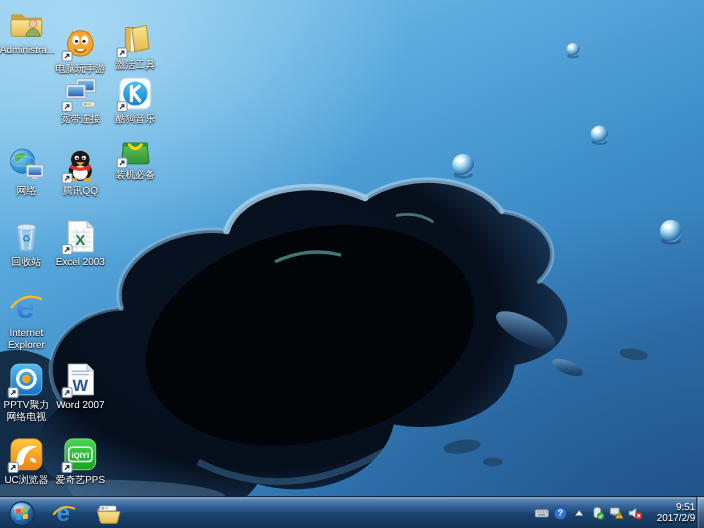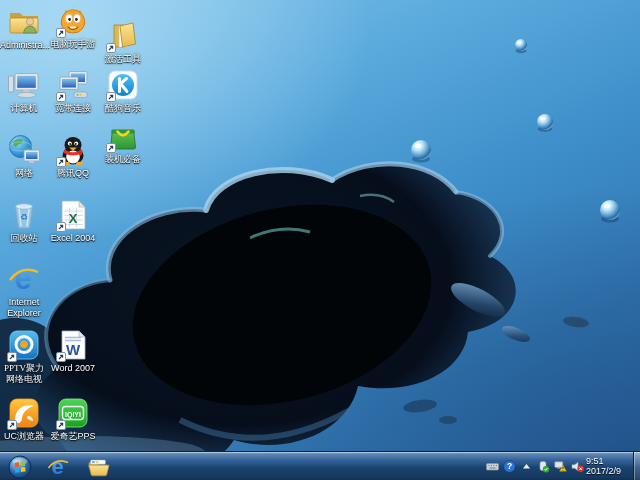--- a/index.html
+++ b/index.html
@@ -12,37 +12,37 @@
       radial-gradient(ellipse 560px 380px at 98% 96%, rgba(16,52,100,.38), rgba(16,52,100,0) 72%),
       linear-gradient(155deg,#87c8ec 0%,#5cabde 28%,#3e8fca 52%,#3174b0 76%,#2c63a0 100%);}
   #splash{position:absolute;left:0;top:0;}
   
   .cell{position:absolute;width:48px;text-align:center;cursor:default;}
   .ic{position:relative;width:34px;height:34px;margin:0 auto;}
   .ic svg{display:block;width:34px;height:34px;}
   .lbl{margin-top:1px;font-size:9px;line-height:11px;color:#fff;
     text-shadow:0 1px 1px #000,0 0 3px rgba(0,0,0,.9);}
   .nowrap{white-space:nowrap;}
-  .ba{word-break:break-all;font-family:Liberation Serif, serif;}
+  .ba{word-break:break-all;}
   .sc{position:absolute;left:0;bottom:0;width:10px;height:10px;background:#fff;
     border:1px solid #7d92a8;border-radius:2px;box-sizing:border-box;}
   .sc svg{display:block;width:8px;height:8px;}
   
   #taskbar{position:absolute;left:0;bottom:0;width:640px;height:29px;box-sizing:border-box;
     border-top:1px solid #0a2340;
     background:linear-gradient(#8fb3d4 0px,#5d88b2 2px,#35639a 8px,#24507f 13px,#1a4370 15px,#16395f 25px,#102c4e 29px);
     box-shadow:inset 0 1px 0 rgba(255,255,255,.35);}
   .tbbtn{position:absolute;top:1px;width:28px;height:27px;display:flex;align-items:center;justify-content:center;
     border-radius:3px;}
   .tbbtn svg{display:block;}
   #tray{position:absolute;right:56px;top:0;height:29px;display:flex;align-items:center;gap:3px;}
   .tico{width:14px;height:14px;display:flex;align-items:center;justify-content:center;}
   .tico svg{display:block;width:13px;height:13px;}
   #clock{position:absolute;right:8px;top:0;width:46px;height:29px;padding-top:4px;box-sizing:border-box;
-    text-align:left;color:#fff;font-size:9px;line-height:10px;text-shadow:0 1px 1px #000;}
+    text-align:right;color:#fff;font-size:9px;line-height:10px;text-shadow:0 1px 1px #000;}
   #showdesk{position:absolute;right:0;top:0;width:7px;height:29px;
     border-left:1px solid #0a2340;box-sizing:border-box;
     background:linear-gradient(rgba(255,255,255,.28),rgba(255,255,255,.08));
     box-shadow:inset 1px 0 0 rgba(255,255,255,.35);}
 </style>
 </head>
 <body>
 
 <svg width="0" height="0" style="position:absolute">
   <defs>
@@ -162,21 +162,21 @@
       <svg viewBox="0 0 34 34">
         <path d="M3 8 h10 l3 3 h15 v4 H3 z" fill="#caa23c"></path>
         <rect x="3" y="13" width="28" height="15" rx="1.5" fill="url(#fold)" stroke="#b08a2e" stroke-width=".8"></rect>
         <circle cx="23" cy="16.5" r="3.6" fill="#eac9a2" stroke="#b5875a" stroke-width=".7"></circle>
         <path d="M16.5 28 q1.5-7 6.5-7 q5 0 6.5 7 z" fill="#8fae5f" stroke="#5d7a3a" stroke-width=".7"></path>
       </svg>
     </div>
     <div class="lbl nowrap">Administra...</div>
   </div>
 
-  <div class="cell" style="left:49px;top:4px">
+  <div class="cell" style="left:49px;top:22px">
     <div class="ic">
       <svg viewBox="0 0 34 34">
         <path d="M8 10 l2-4 2 3 z M26 10 l-2-4 -2 3 z" fill="#e8920f"></path>
         <path d="M17 6 q7 0 10 6 q4 7 -1 13 q-3 4 -9 4 q-6 0 -9 -4 q-5 -6 -1 -13 q3 -6 10 -6 z" fill="#f7a52b" stroke="#d07c0c" stroke-width="1"></path>
         <ellipse cx="13" cy="14.5" rx="3.4" ry="4.2" fill="#fff" stroke="#c9b9a5" stroke-width=".5"></ellipse>
         <ellipse cx="21" cy="14.5" rx="3.4" ry="4.2" fill="#fff" stroke="#c9b9a5" stroke-width=".5"></ellipse>
         <circle cx="13.6" cy="15.5" r="1.4" fill="#222"></circle>
           <circle cx="20.4" cy="15.5" r="1.4" fill="#222"></circle>
         <path d="M11 22 q6 5 12 0 q-2 4 -6 4 q-4 0 -6 -4 z" fill="#8a4d06"></path>
         <rect x="14" y="22.5" width="6" height="2" rx="1" fill="#fff"></rect>
@@ -199,32 +199,20 @@
       </svg>
       <span class="sc">
           <svg viewBox="0 0 10 10">
             <path d="M2.5 7.5 L7 3 M4 3 h3 v3" stroke="#1f3a5f" stroke-width="1.4" fill="none"></path>
           </svg>
         </span>
     </div>
     <div class="lbl nowrap">激活工具</div>
   </div>
 
-  <div class="cell" style="left:0;top:68px">
-    <div class="ic">
-      <svg viewBox="0 0 34 34">
-        <rect x="1.5" y="8" width="5" height="16" rx="1" fill="#d8dfe6" stroke="#8d98a3" stroke-width=".7"></rect>
-        <rect x="8" y="5.5" width="23" height="16.5" rx="1.5" fill="#e2e8ee" stroke="#98a2ac" stroke-width=".8"></rect>
-        <rect x="10.2" y="7.8" width="18.6" height="12" fill="url(#scr)"></rect>
-        <rect x="16.5" y="22" width="6" height="3" fill="#c2cbd3"></rect>
-        <ellipse cx="19.5" cy="27" rx="9.5" ry="2.6" fill="#d4dce3" stroke="#9aa4ae" stroke-width=".7"></ellipse>
-      </svg>
-    </div>
-    <div class="lbl nowrap">计算机</div>
-  </div>
 
   <div class="cell" style="left:49px;top:68px">
     <div class="ic">
       <svg viewBox="0 0 34 34">
         <rect x="13" y="3.5" width="18" height="12.5" rx="1" fill="#e2e8ee" stroke="#98a2ac" stroke-width=".8"></rect>
         <rect x="15" y="5.5" width="14" height="8.5" fill="url(#scr)"></rect>
         <rect x="4" y="9" width="18" height="12.5" rx="1" fill="#e2e8ee" stroke="#98a2ac" stroke-width=".8"></rect>
         <rect x="6" y="11" width="14" height="8.5" fill="url(#scr)"></rect>
         <rect x="18" y="24" width="13" height="5.5" rx="2" fill="#d4dce3" stroke="#939ea8" stroke-width=".7"></rect>
         <circle cx="21.5" cy="26.7" r="1" fill="#76b83e"></circle>
@@ -330,21 +318,21 @@
         <path d="M23 3 l6 6 h-6 z" fill="#dde6ec" stroke="#a9b4bd" stroke-width=".7"></path>
         <path d="M8.5 13 h18.5 M8.5 17.5 h18.5 M8.5 22 h18.5 M8.5 26.5 h18.5 M13.5 9.5 v19.5 M20.5 9.5 v19.5" stroke="#c7d6df" stroke-width=".8"></path>
         <text x="17" y="25" font-size="13" font-weight="bold" text-anchor="middle" fill="#1e7145">X</text>
       </svg>
       <span class="sc">
           <svg viewBox="0 0 10 10">
             <path d="M2.5 7.5 L7 3 M4 3 h3 v3" stroke="#1f3a5f" stroke-width="1.4" fill="none"></path>
           </svg>
         </span>
     </div>
-    <div class="lbl nowrap">Excel 2004</div>
+    <div class="lbl nowrap">Excel 2003</div>
   </div>
 
   <div class="cell" style="left:0;top:262px">
     <div class="ic">
       <svg viewBox="0 0 34 34">
         <text x="16" y="27" font-size="31" font-weight="bold" text-anchor="middle" fill="url(#ieg)">e</text>
         <path d="M3 18 Q14 3 31 10" stroke="#f3bc26" stroke-width="2.4" fill="none"></path>
       </svg>
     </div>
     <div class="lbl">Internet Explorer</div>

